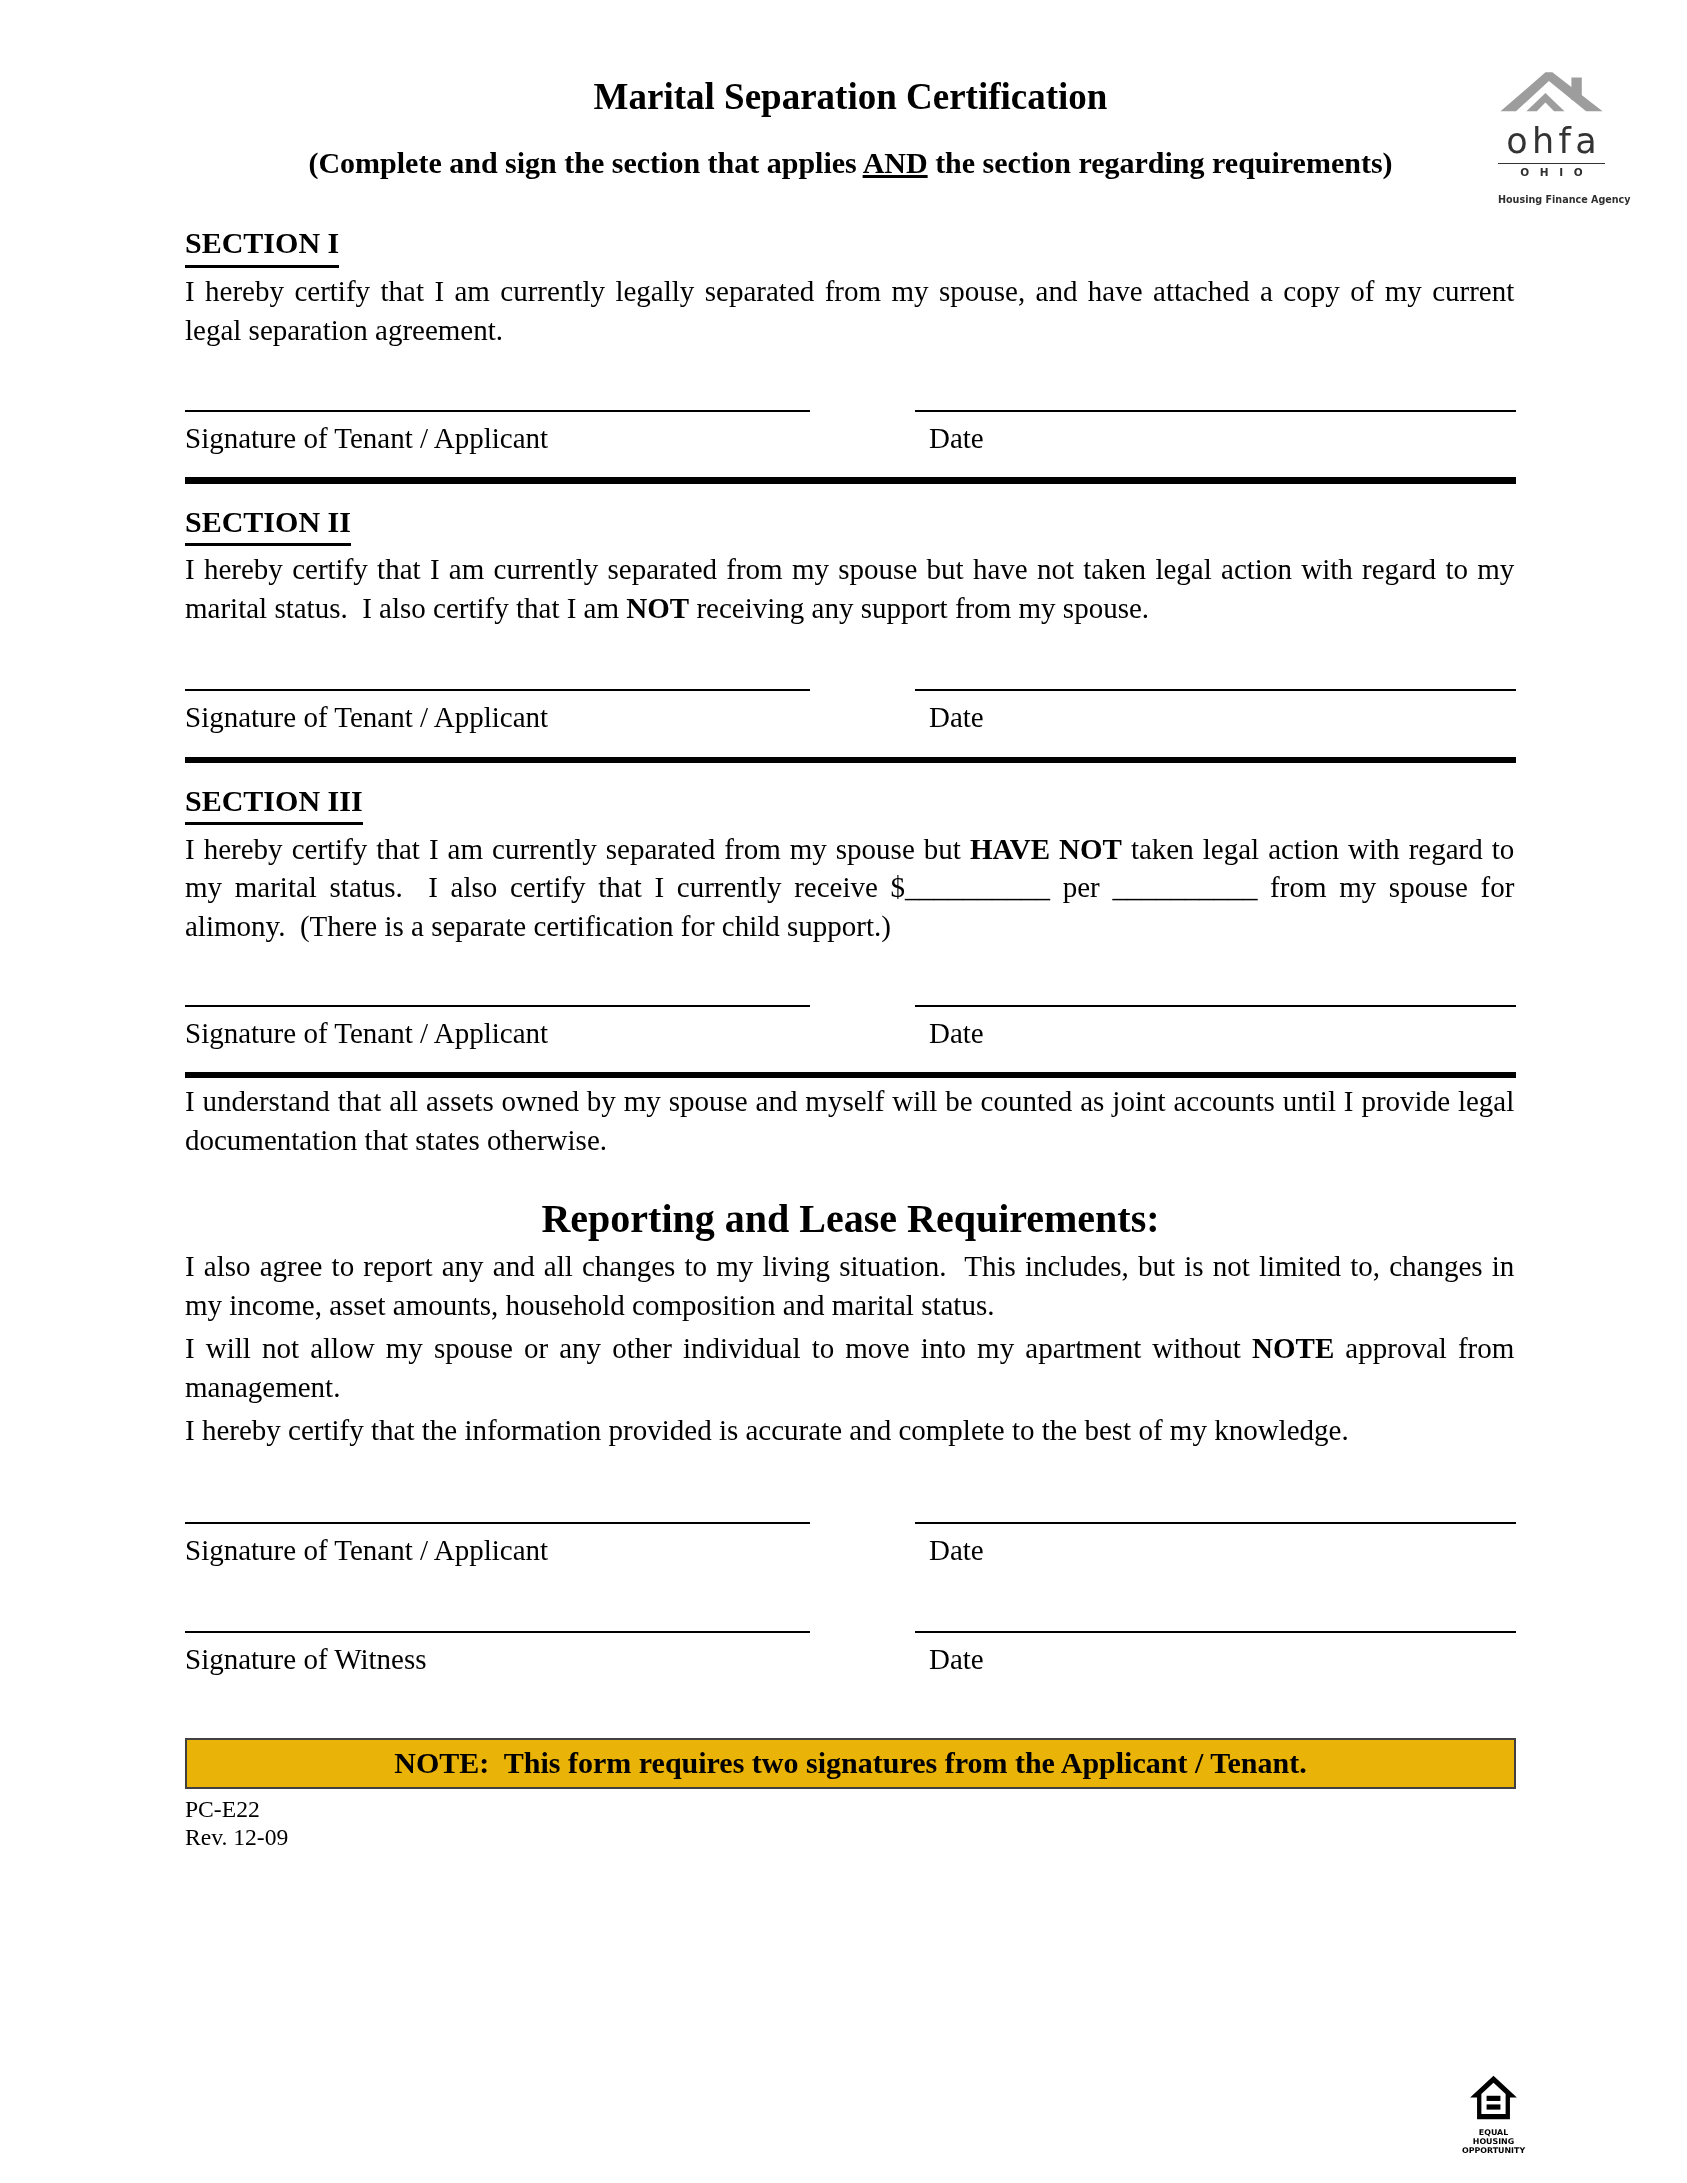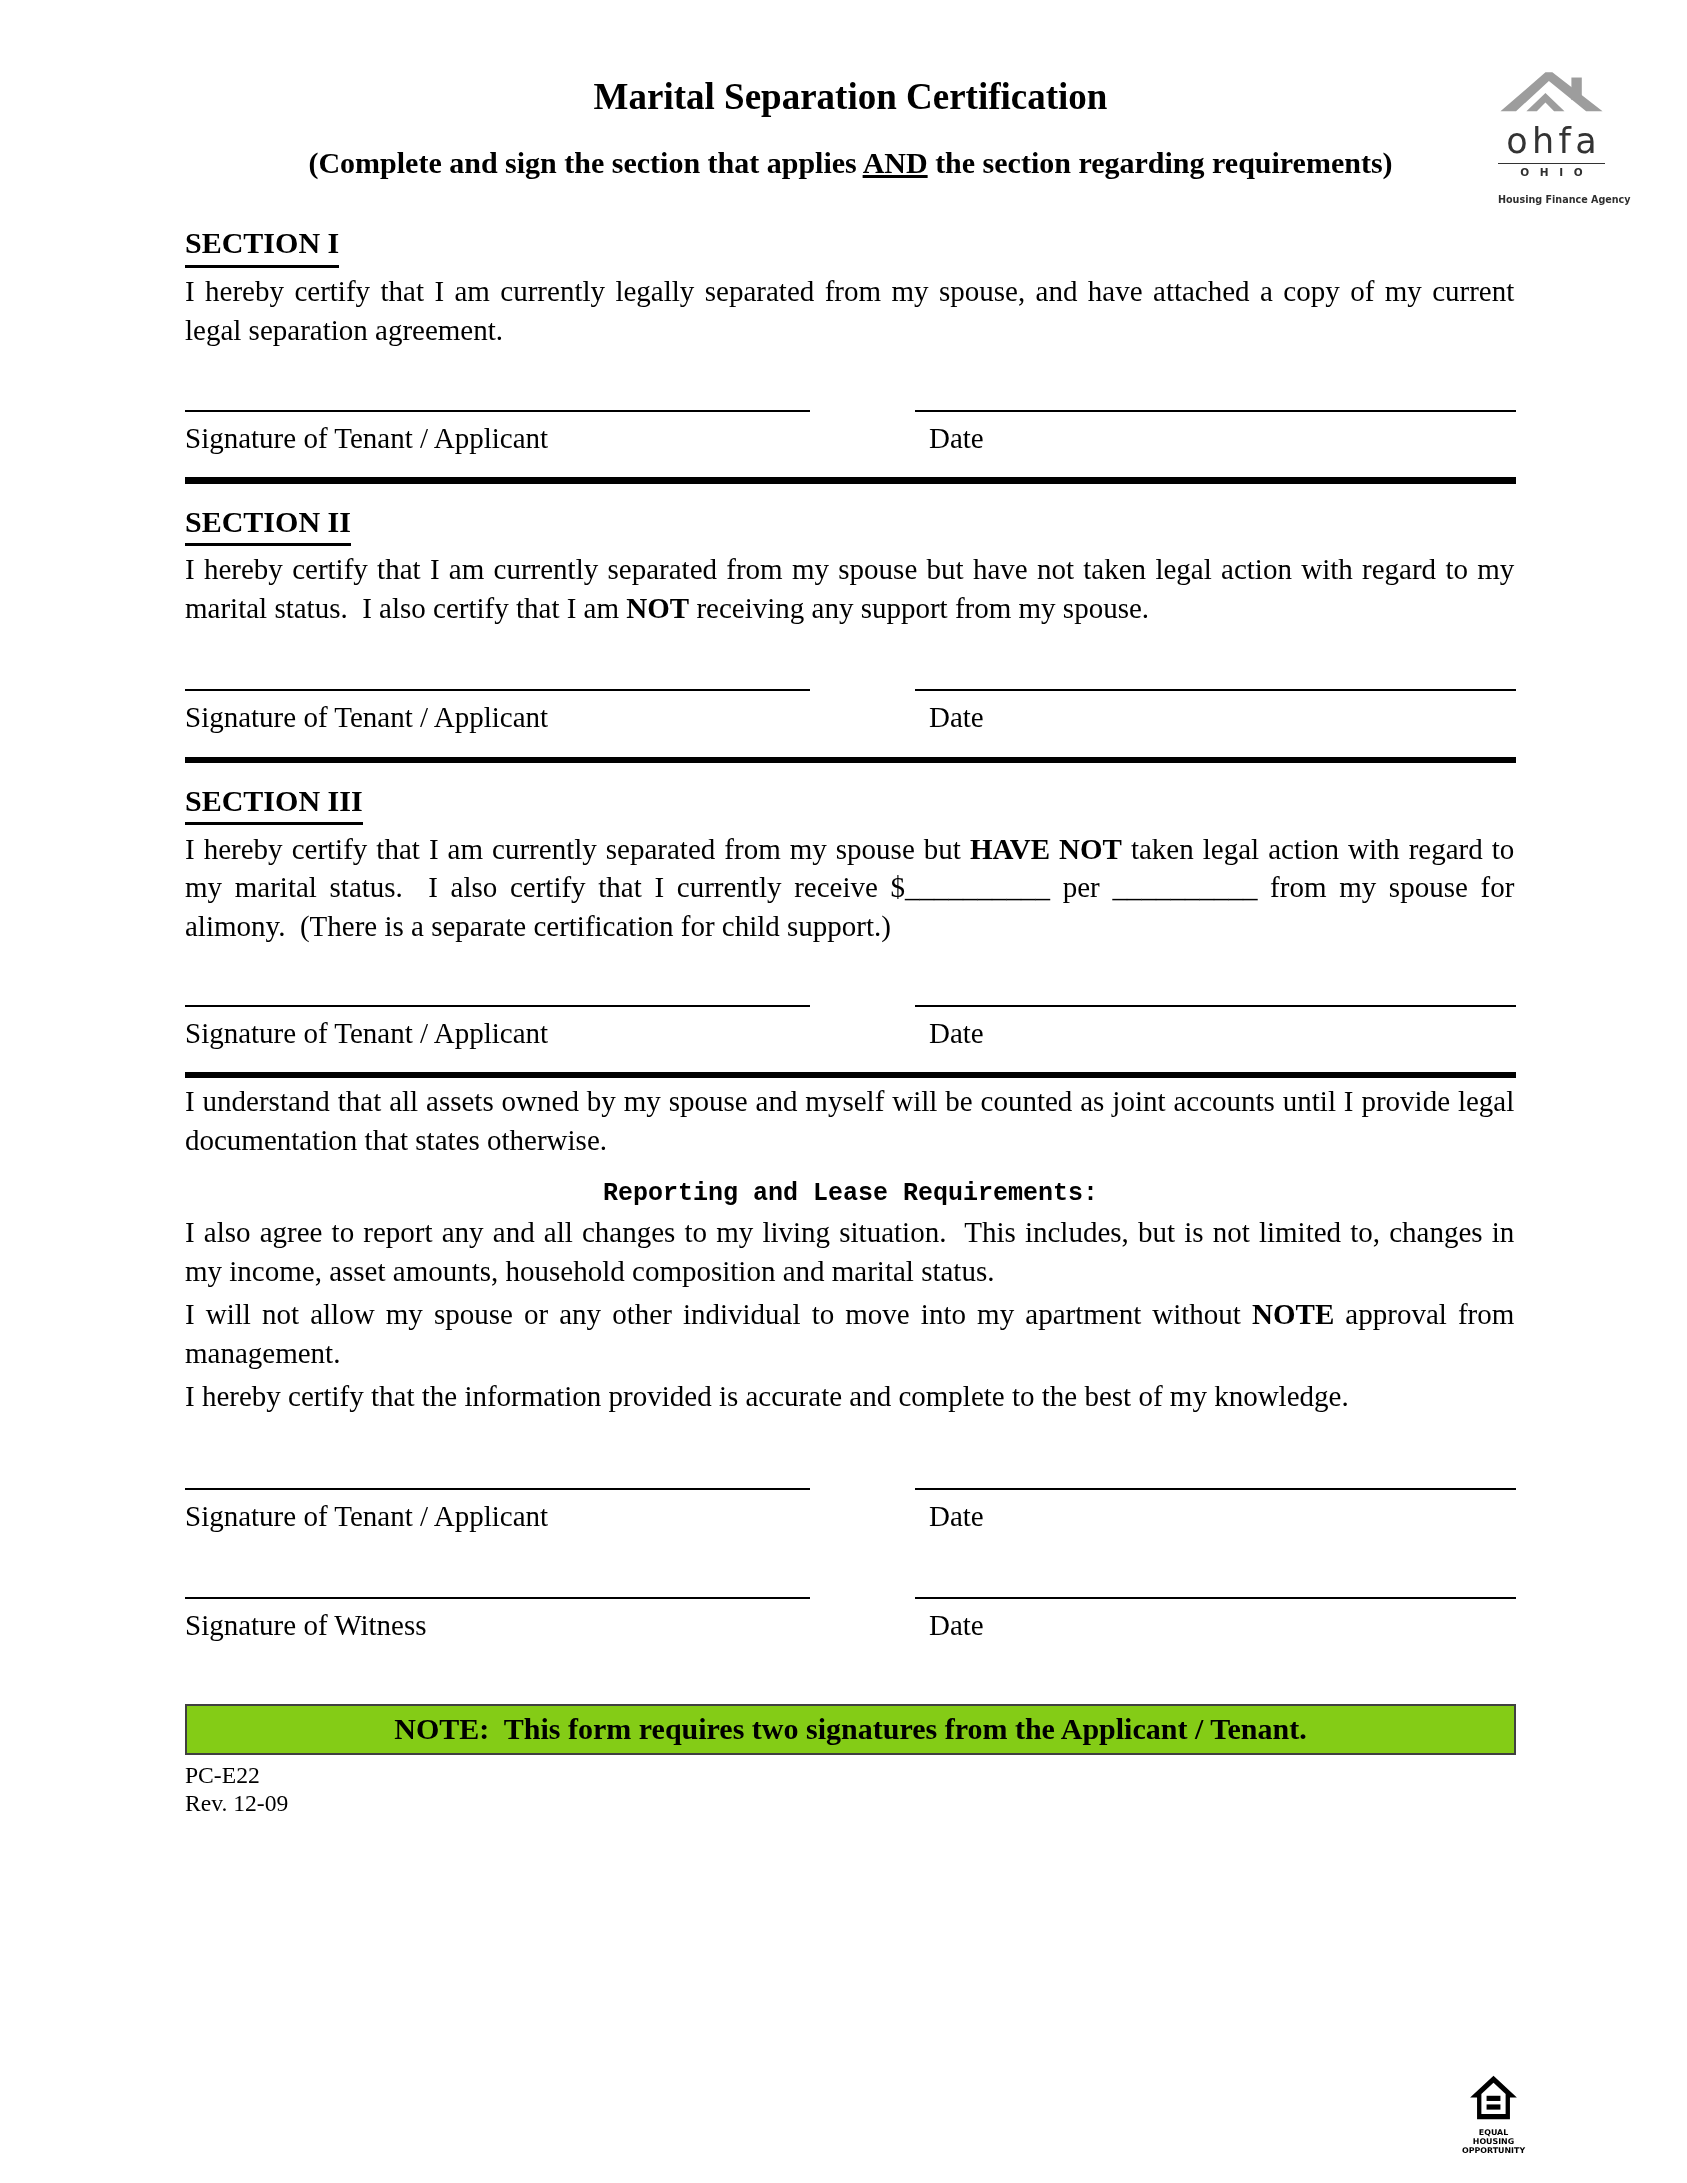--- a/index.html
+++ b/index.html
@@ -33,27 +33,27 @@
   .mt-sig2 { margin-top:61px; }
   .mt-sig3 { margin-top:59px; }
   .mt-sig4 { margin-top:72px; }
   .mt-sig5 { margin-top:61px; }
 
   .divider { height:6.1px; background:#000; }
   .mt-div { margin-top:20px; }
   .mt-div3 { margin-top:19px; }
 
   .mt-assets { margin-top:21px; }
-  .req-heading { margin-top:19px; font-size:25px; font-weight:bold; text-align:center; line-height:1.2;font-family:Liberation Mono, monospace; }
+  .req-heading { margin-top:35px; font-size:40px; font-weight:bold; text-align:center; line-height:1.2; }
   .mt-p1 { margin-top:42px; }
   .mt-p2 { margin-top:35px; }
 
   
   .note-box {
-    margin-top:59px; border:2.6px solid #404040; background:#84cc16;
+    margin-top:59px; border:2.6px solid #404040; background:#eab308;
     text-align:center; font-weight:bold; font-size:30px;
     padding:6.1px 8.7px 7.9px 8.7px; white-space:pre-wrap;
   }
 
   
   .footer-ids { margin-top:5.2px; font-size:23.6px; line-height:1.2; }
 
   
   .ohfa-logo {
     position:absolute; top:68px; right:82px; width:107px; text-align:center;

